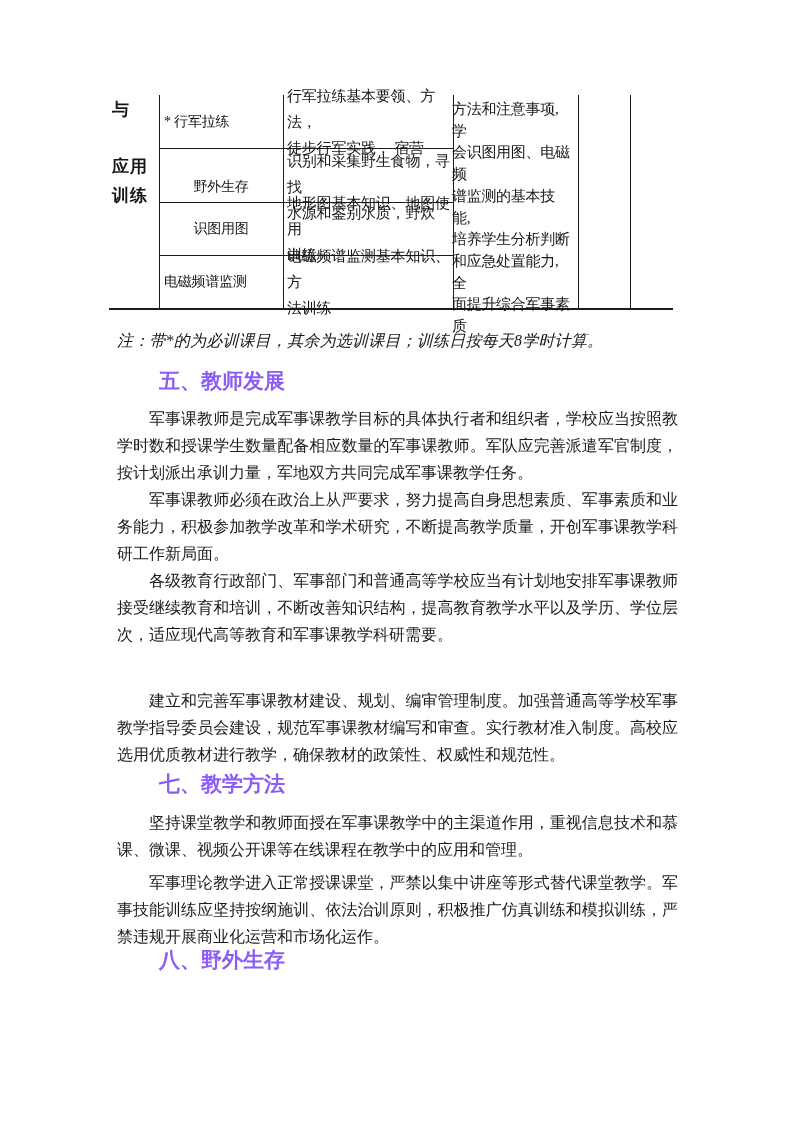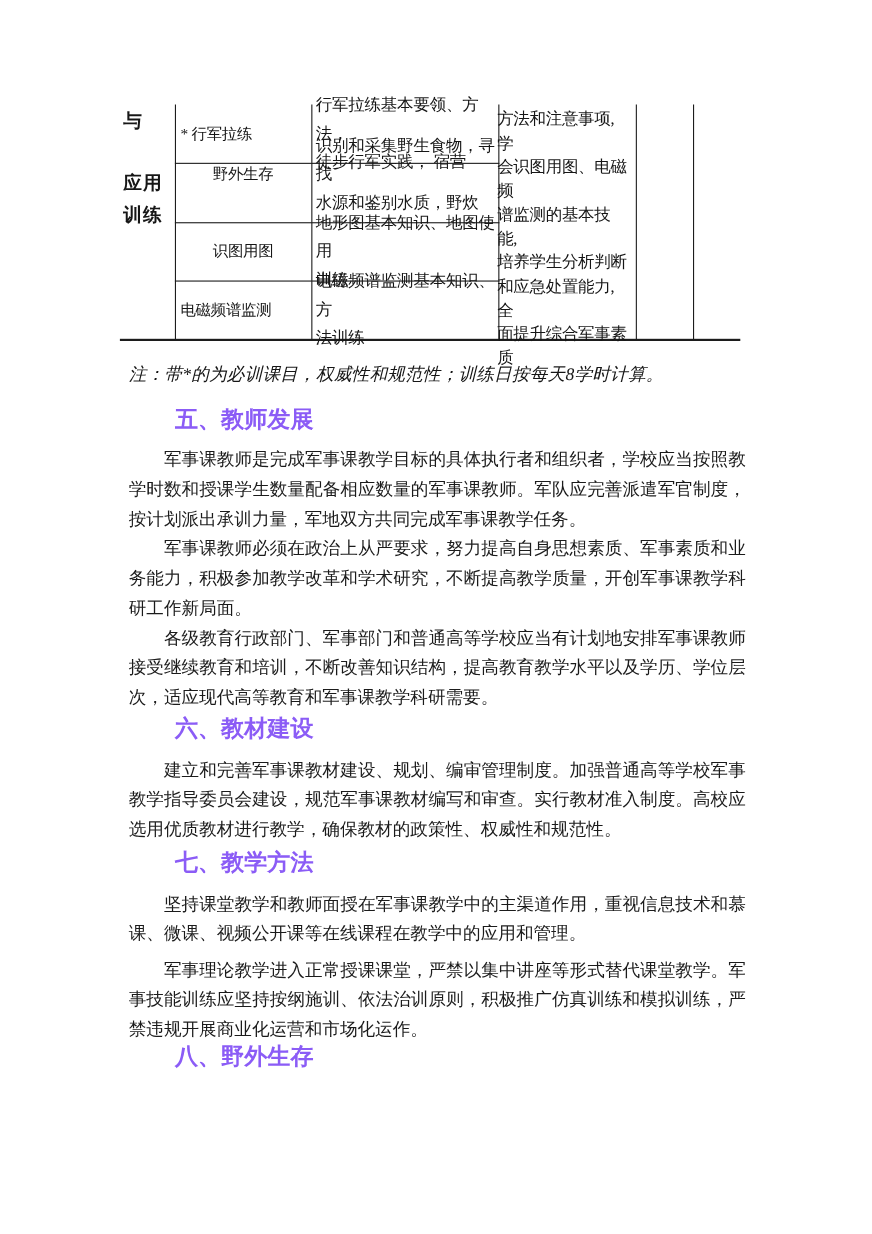--- a/index.html
+++ b/index.html
@@ -36,21 +36,21 @@
   }
   .course-left   { justify-content: flex-start; padding-left: 4px; }
   .course-center { justify-content: center; }
   .desc-cell {
     position: absolute; left: 284px; width: 168px;
     display: flex; align-items: center;
     font-size: 15px; line-height: 26px; letter-spacing: -0.2px;
     white-space: pre-line; padding-left: 3px;
   }
   .row-y0 { top: 95px;  height: 53px; }
-  .row-y1 { top: 132px; height: 54px; }
+  .row-y1 { top: 160px; height: 54px; }
   .row-y2 { top: 202px; height: 53px; }
   .row-y3 { top: 255px; height: 53px; }
   .objective-cell {
     position: absolute; left: 452px; top: 99px; width: 121px;
     font-size: 15px; line-height: 21.7px; letter-spacing: -0.3px;
     white-space: pre-line;
   }
 
   
   .note {
@@ -120,28 +120,27 @@
 
     <div class="objective-cell">方法和注意事项,学
 会识图用图、电磁频
 谱监测的基本技能,
 培养学生分析判断
 和应急处置能力,全
 面提升综合军事素
 质</div>
   </div>
 
-  <div class="note">注：带*的为必训课目，权威性和规范性；训练日按每天8学时计算。</div>
+  <div class="note">注：带*的为必训课目，其余为选训课目；训练日按每天8学时计算。</div>
 
   <div class="heading h-5">五、教师发展</div>
   <div class="para p-5-0">军事课教师是完成军事课教学目标的具体执行者和组织者，学校应当按照教学时数和授课学生数量配备相应数量的军事课教师。军队应完善派遣军官制度，按计划派出承训力量，军地双方共同完成军事课教学任务。</div>
   <div class="para p-5-1">军事课教师必须在政治上从严要求，努力提高自身思想素质、军事素质和业务能力，积极参加教学改革和学术研究，不断提高教学质量，开创军事课教学科研工作新局面。</div>
   <div class="para p-5-2">各级教育行政部门、军事部门和普通高等学校应当有计划地安排军事课教师接受继续教育和培训，不断改善知识结构，提高教育教学水平以及学历、学位层次，适应现代高等教育和军事课教学科研需要。</div>
 
-  <div class="heading h-6">六、教材建设</div>
   <div class="para p-6-0">建立和完善军事课教材建设、规划、编审管理制度。加强普通高等学校军事教学指导委员会建设，规范军事课教材编写和审查。实行教材准入制度。高校应选用优质教材进行教学，确保教材的政策性、权威性和规范性。</div>
 
   <div class="heading h-7">七、教学方法</div>
   <div class="para p-7-0">坚持课堂教学和教师面授在军事课教学中的主渠道作用，重视信息技术和慕课、微课、视频公开课等在线课程在教学中的应用和管理。</div>
   <div class="para p-7-1">军事理论教学进入正常授课课堂，严禁以集中讲座等形式替代课堂教学。军事技能训练应坚持按纲施训、依法治训原则，积极推广仿真训练和模拟训练，严禁违规开展商业化运营和市场化运作。</div>
 
   <div class="heading h-8">八、野外生存</div>
 
 </div>
 

